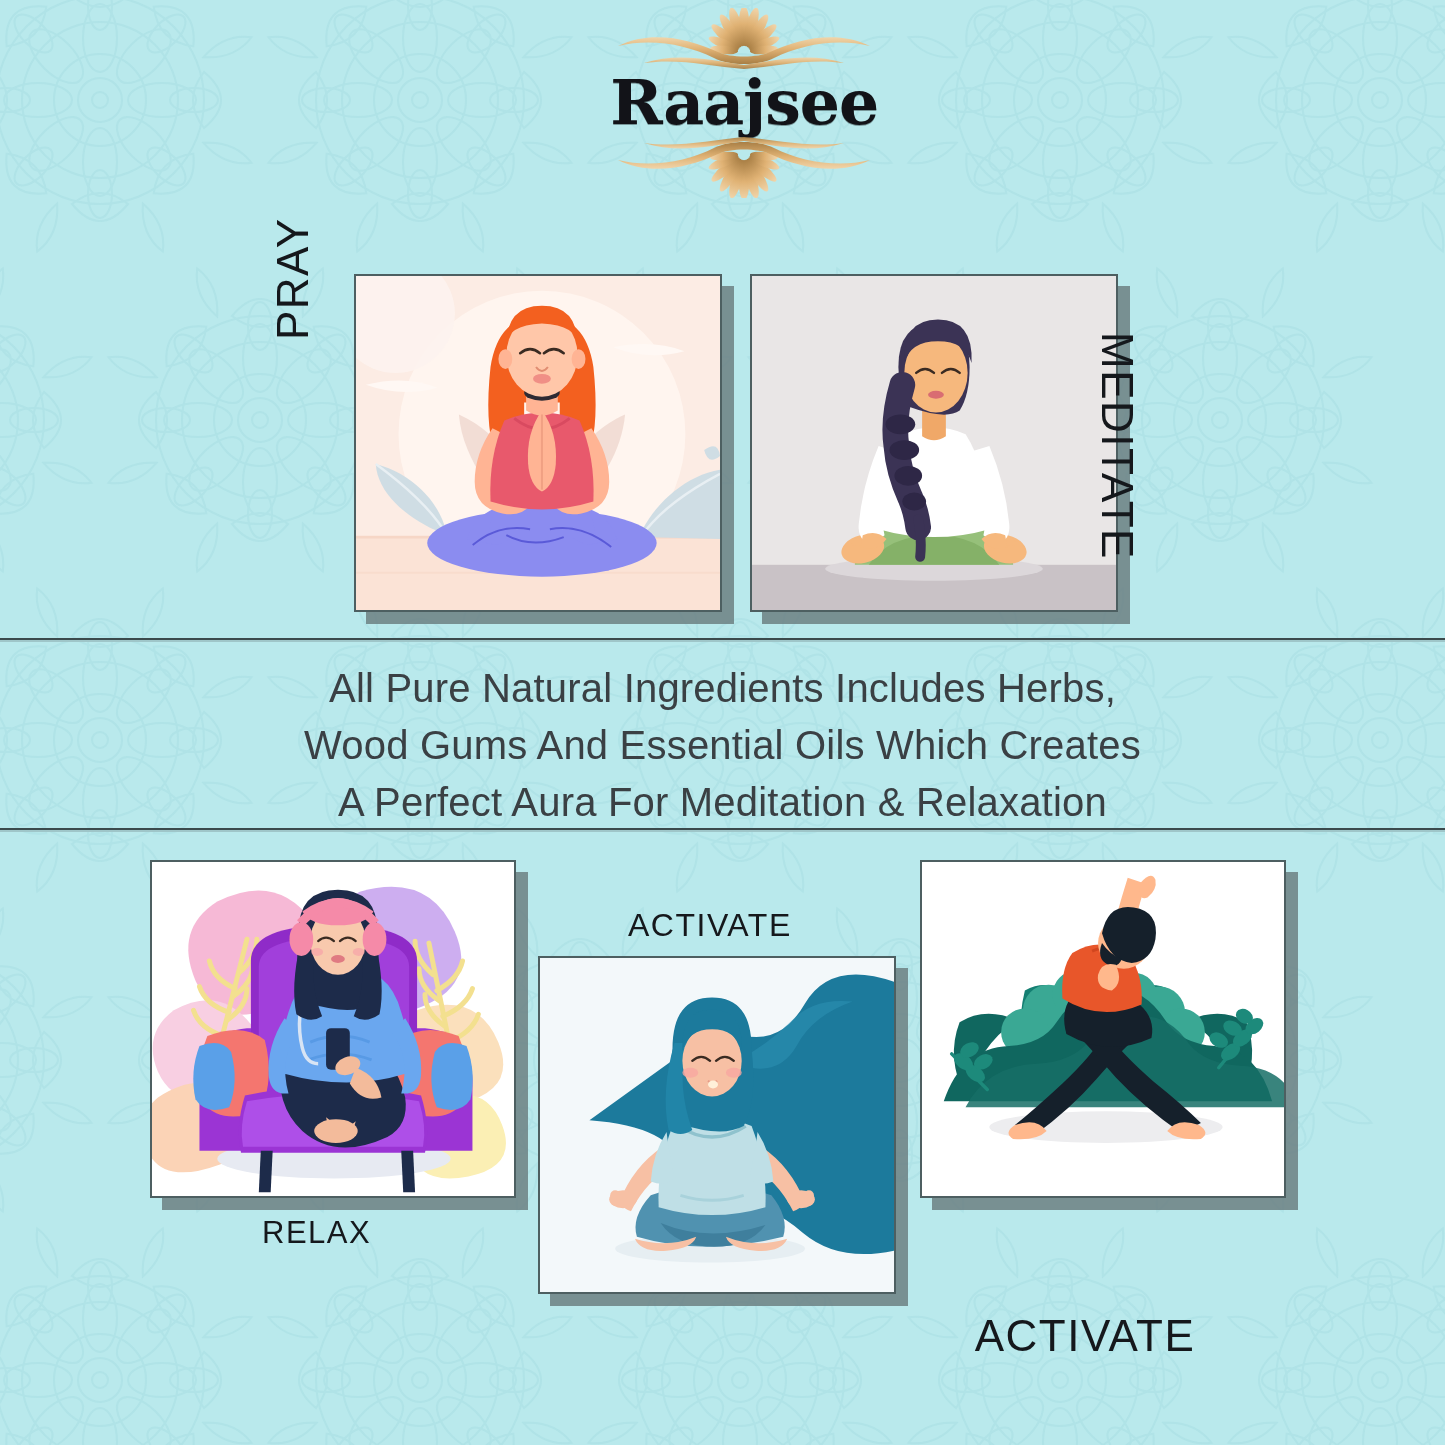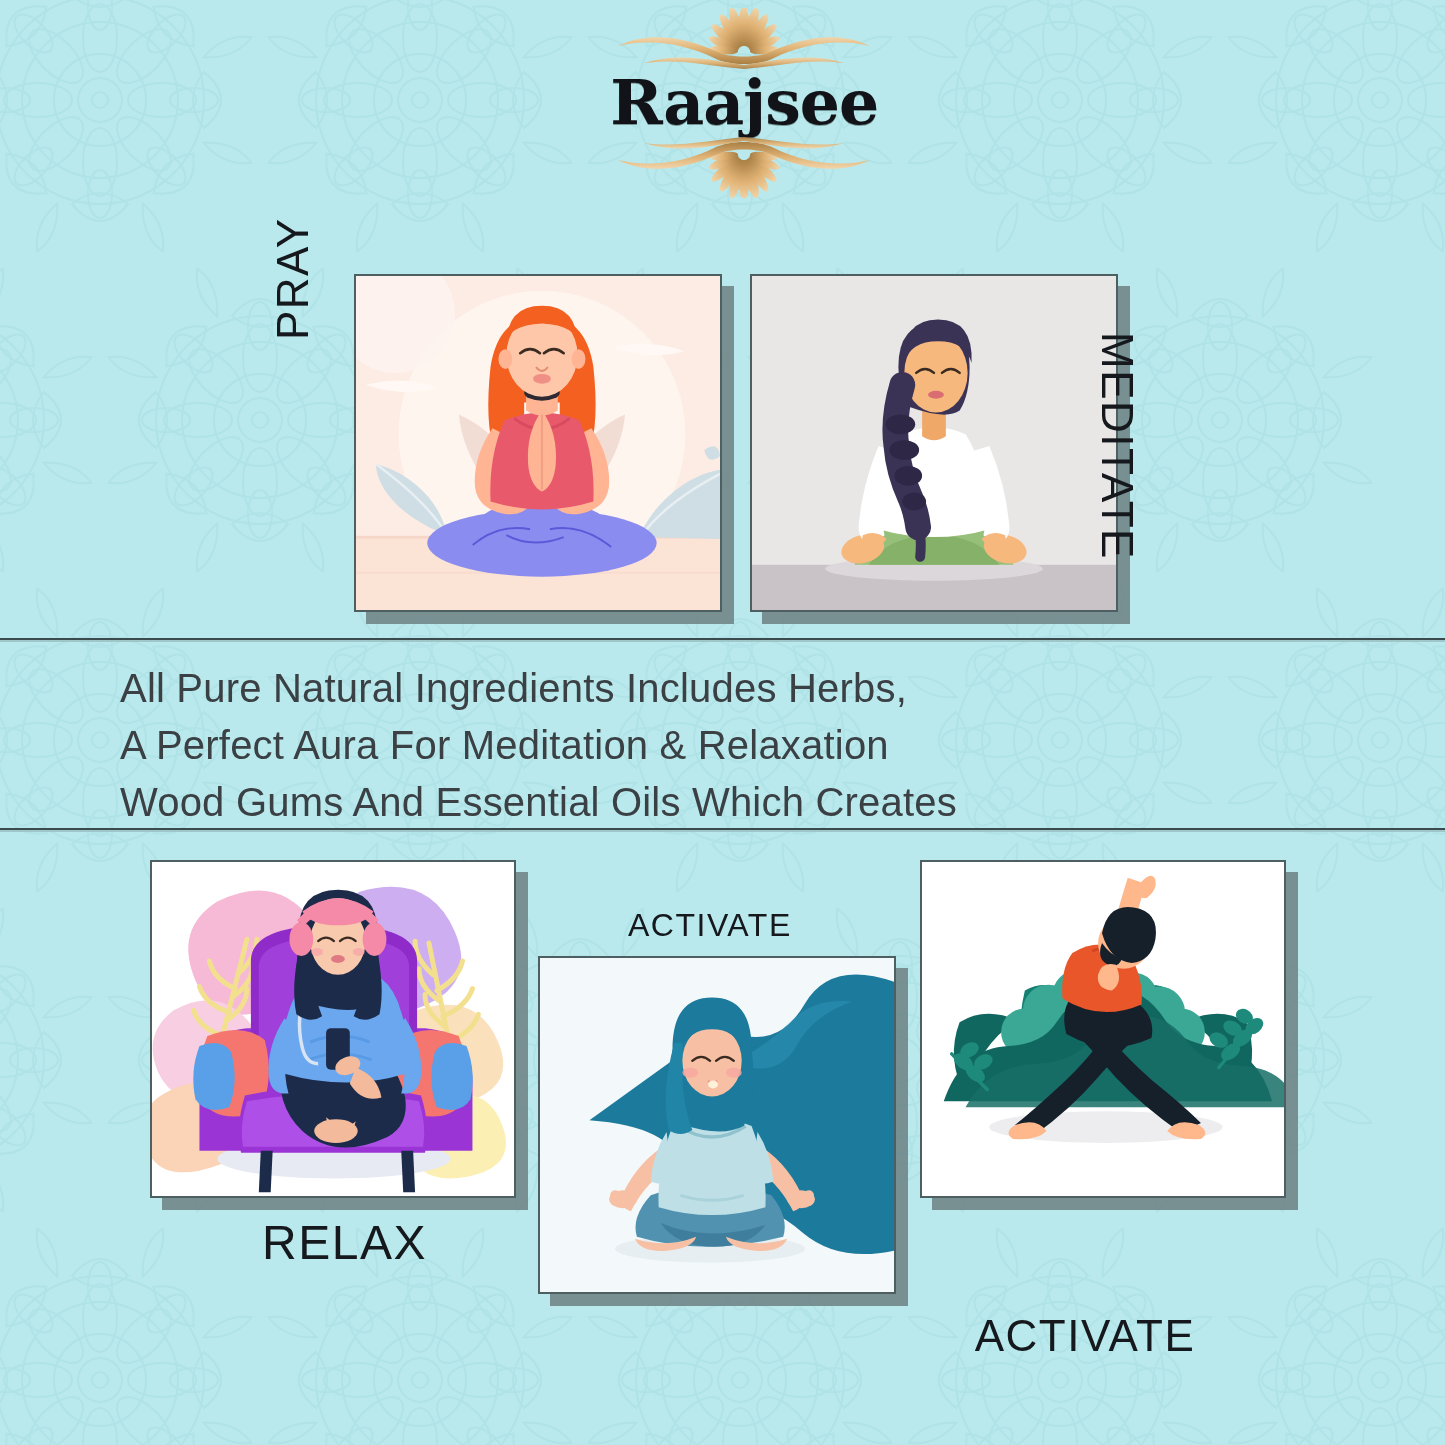--- a/index.html
+++ b/index.html
@@ -78,32 +78,33 @@
     transform:rotate(-90deg);
     transform-origin:left top;
     font-size:44px;
   }
   #label-meditate{
     left:1142px; top:332px;
     transform:rotate(90deg);
     transform-origin:left top;
     font-size:44px;
   }
-  #label-relax{ left:262px; top:1216px; font-size:48px; }
+  #label-relax{ left:262px; top:1216px; font-size:31px; }
   #label-activate{ left:628px; top:908px; font-size:32px; }
   #label-peacefull-yoga{
     left:930px; top:1212px; width:310px;
     text-align:center; font-size:44px;
   }
 
   
   #tagline{
     position:absolute;
     left:0; right:0; top:660px;
     z-index:3;
+    text-align:center;
     color:#3a4044;
     font-size:40px;
     line-height:1.42;
     letter-spacing:.2px;
     padding:0 120px;
   }
   #tagline div{ white-space:nowrap; }
 </style>
 </head>
 <body>
@@ -410,22 +411,22 @@
       <ellipse cx="158" cy="202" rx="14" ry="10"></ellipse>
       <ellipse cx="164" cy="228" rx="12" ry="9"></ellipse>
     </g>
     <path d="M168 246 q4 20 2 38" stroke="#3b3355" stroke-width="10" fill="none" stroke-linecap="round"></path>
   </svg>
 </div>
 <div class="label" id="label-meditate">MEDITATE</div>
 
 <div id="tagline">
   <div>All Pure Natural Ingredients Includes Herbs,</div>
+  <div>Wood Gums And Essential Oils Which Creates</div>
   <div>A Perfect Aura For Meditation &amp; Relaxation</div>
-  <div>Wood Gums And Essential Oils Which Creates</div>
 </div>
 
 <div class="photo" style="left:150px; top:860px; width:366px; height:338px;">
   <svg class="scene" viewBox="0 0 366 338" preserveAspectRatio="xMidYMid slice">
     <rect width="366" height="338" fill="#ffffff"></rect>
 
     <path d="M66 40 q60 -30 96 20 q28 46 -22 78 q-70 40 -96 -18 q-22 -52 22 -80 Z" fill="#f6b9d6"></path>
     <path d="M210 30 q70 -20 96 40 q24 56 -38 78 q-74 26 -92 -36 q-14 -56 34 -82 Z" fill="#cdaef0"></path>
     <path d="M22 150 q46 -26 78 14 q28 40 -18 64 q-56 28 -76 -16 q-16 -38 16 -62 Z" fill="#f8cfe2"></path>
     <path d="M268 150 q60 -20 82 32 q20 48 -38 62 q-60 14 -70 -38 q-8 -44 26 -56 Z" fill="#fbe0bc"></path>

